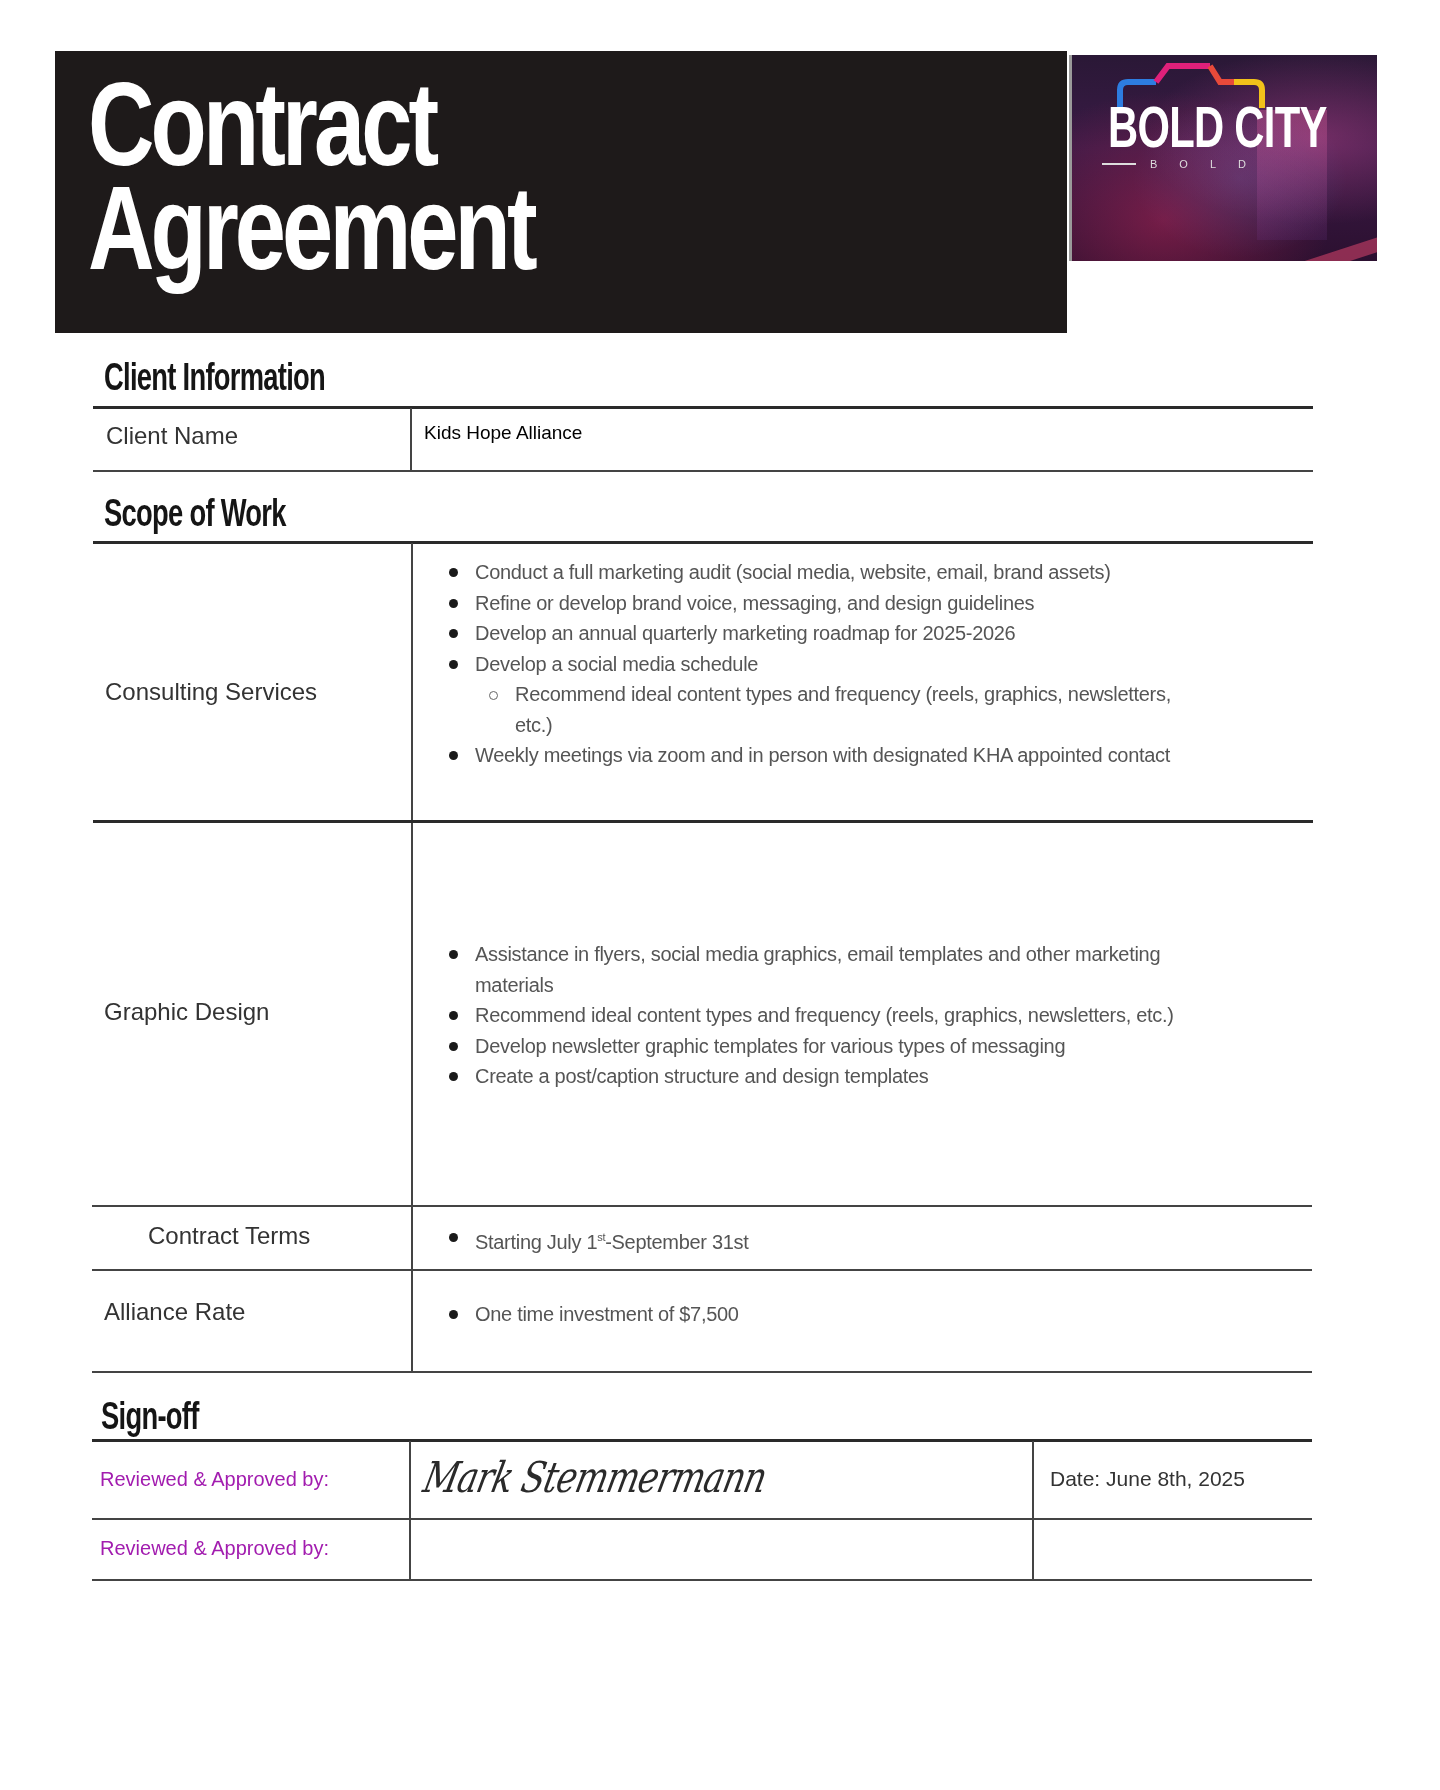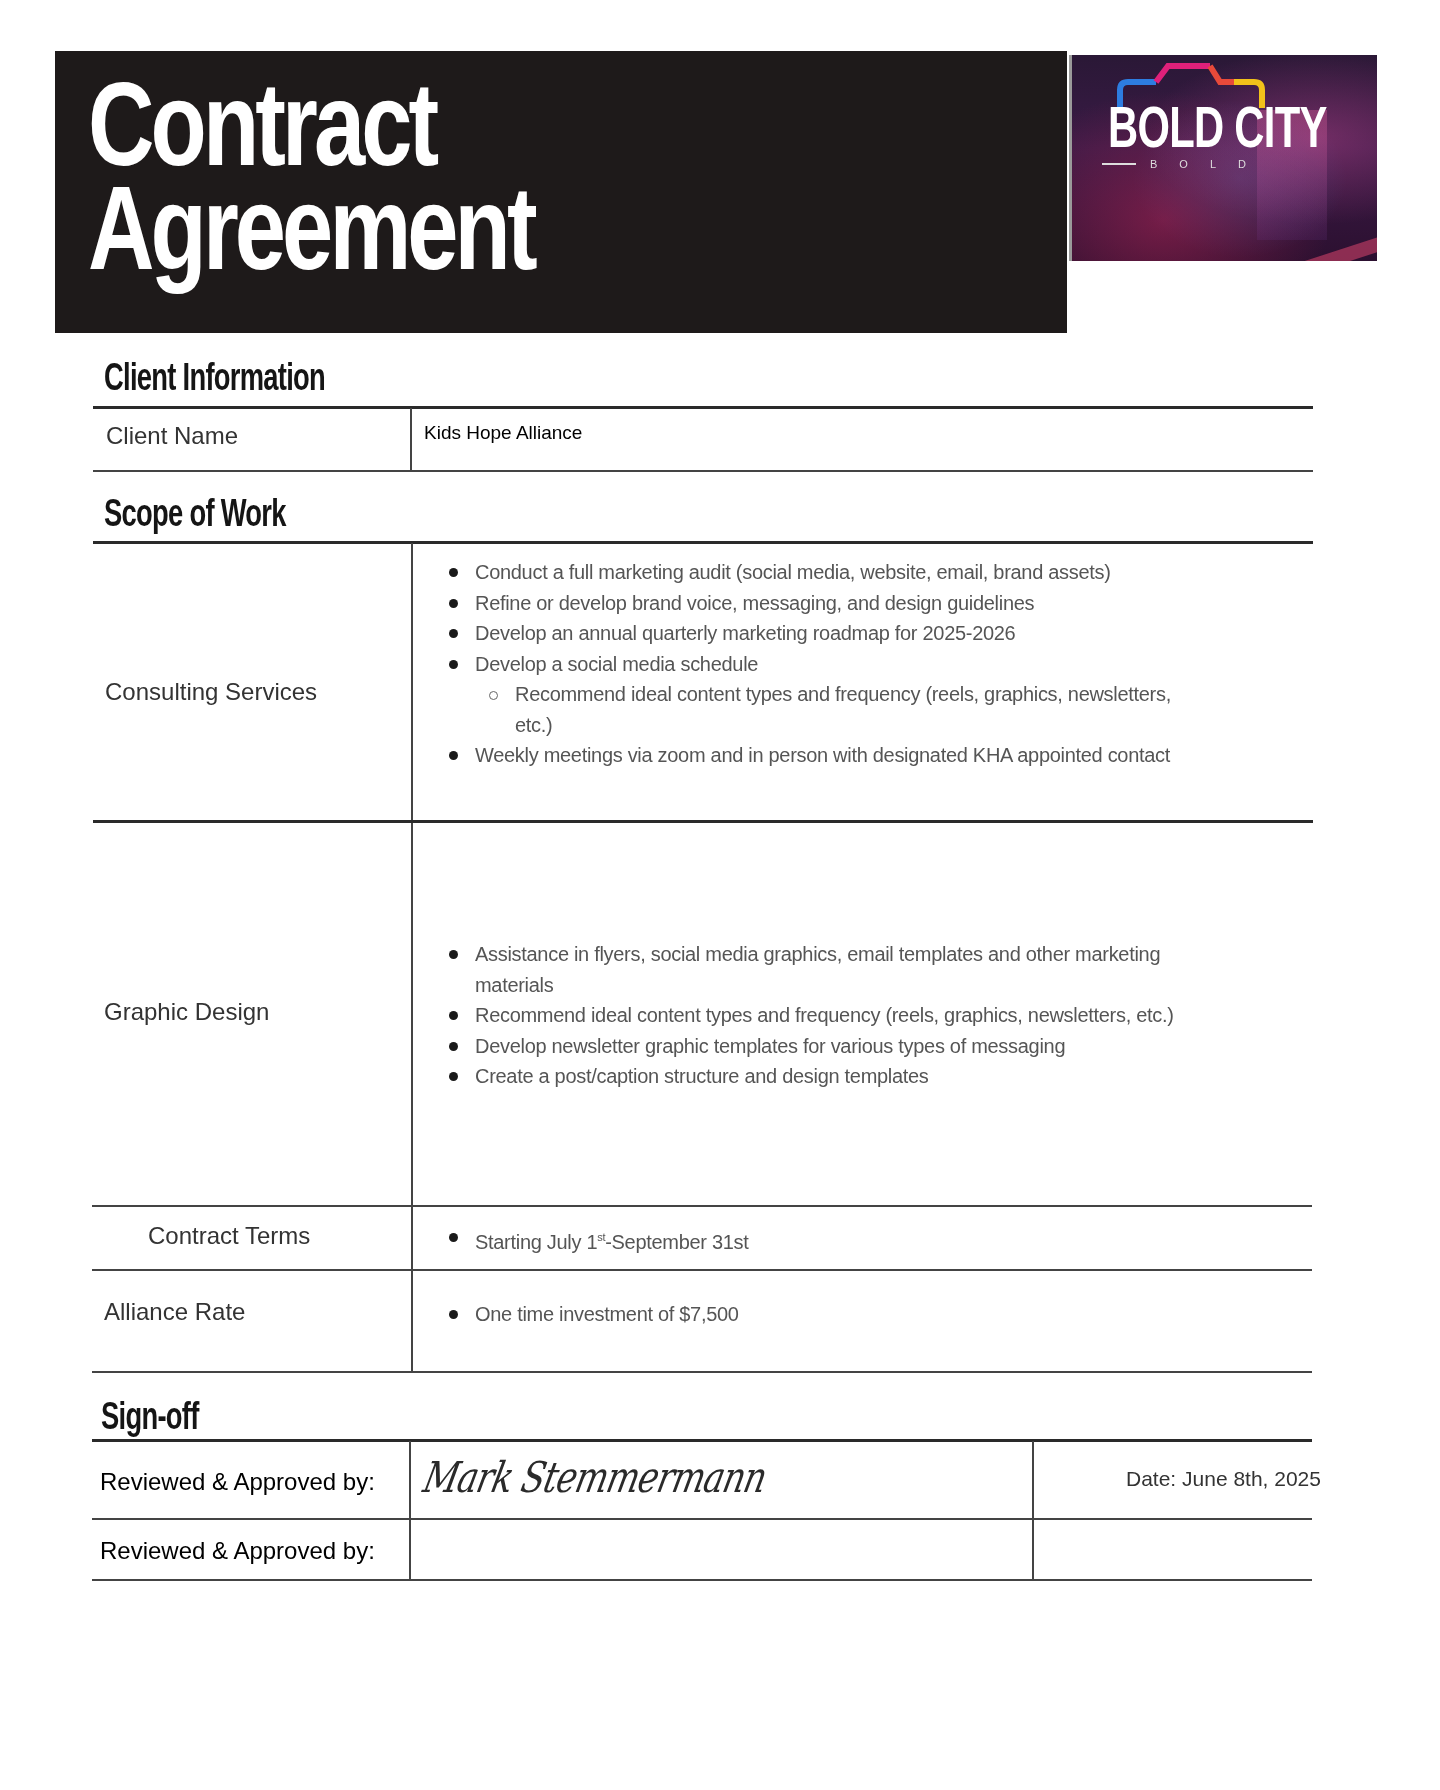--- a/index.html
+++ b/index.html
@@ -33,21 +33,21 @@
 
   
   .sec-h { color:#151515; font-weight:bold; font-size:38px; line-height:40px; letter-spacing:-1px;
            transform:scaleX(0.72); transform-origin:left top; white-space:nowrap; }
   .hline { height:3px; background:#2a2a2a; }
   .thin { height:2px; background:#444; }
   .vline { width:2px; background:#444; }
 
   .lbl { font-size:24px; color:#333; white-space:nowrap; }
   .val { font-size:19px; color:#000000; white-space:nowrap; }
-  .small-lbl { font-size:24px; color:#000000; white-space:nowrap; }
+  .small-lbl { font-size:20px; color:#a21caf; white-space:nowrap; }
 
   ul.blist { margin:0; padding:0; list-style:none; }
   ul.blist li { position:relative; padding-left:26px; font-size:20px; line-height:30.5px; color:#555;
                 letter-spacing:-0.3px; }
   ul.blist li::before { content:""; position:absolute; left:0; top:11px; width:9px; height:9px;
                         background:#1a1a1a; border-radius:50%; }
   ul.blist li.sub { padding-left:66px; }
   ul.blist li.sub::before { left:40px; top:12px; width:7px; height:7px; background:transparent;
                             border:1.5px solid #666; }
   ul.blist li.cont { padding-left:66px; }
@@ -128,19 +128,19 @@
 </ul>
 <div class="abs thin" style="left:92px; top:1371px; width:1220px;"></div>
 
 <div class="abs sec-h" style="left:101px; top:1396px;">Sign-off</div>
 <div class="abs hline" style="left:92px; top:1439px; width:1220px;"></div>
 <div class="abs vline" style="left:409px; top:1441px; height:139px;"></div>
 <div class="abs vline" style="left:1032px; top:1441px; height:139px;"></div>
 
 <div class="abs small-lbl" style="left:100px; top:1468px;">Reviewed &amp; Approved by:</div>
 <div class="abs sig">Mark Stemmermann</div>
-<div class="abs date" style="left:1126px; top:1467px;">Date: June 8th, 2025</div>
+<div class="abs date" style="left:1050px; top:1467px;">Date: June 8th, 2025</div>
 <div class="abs thin" style="left:92px; top:1518px; width:1220px;"></div>
 
 <div class="abs small-lbl" style="left:100px; top:1537px;">Reviewed &amp; Approved by:</div>
 <div class="abs" style="left:420px; top:1522px; width:600px; height:56px;"></div>
 <div class="abs" style="left:1042px; top:1522px; width:270px; height:56px;"></div>
 <div class="abs thin" style="left:92px; top:1579px; width:1220px;"></div>
 
 </body></html>

